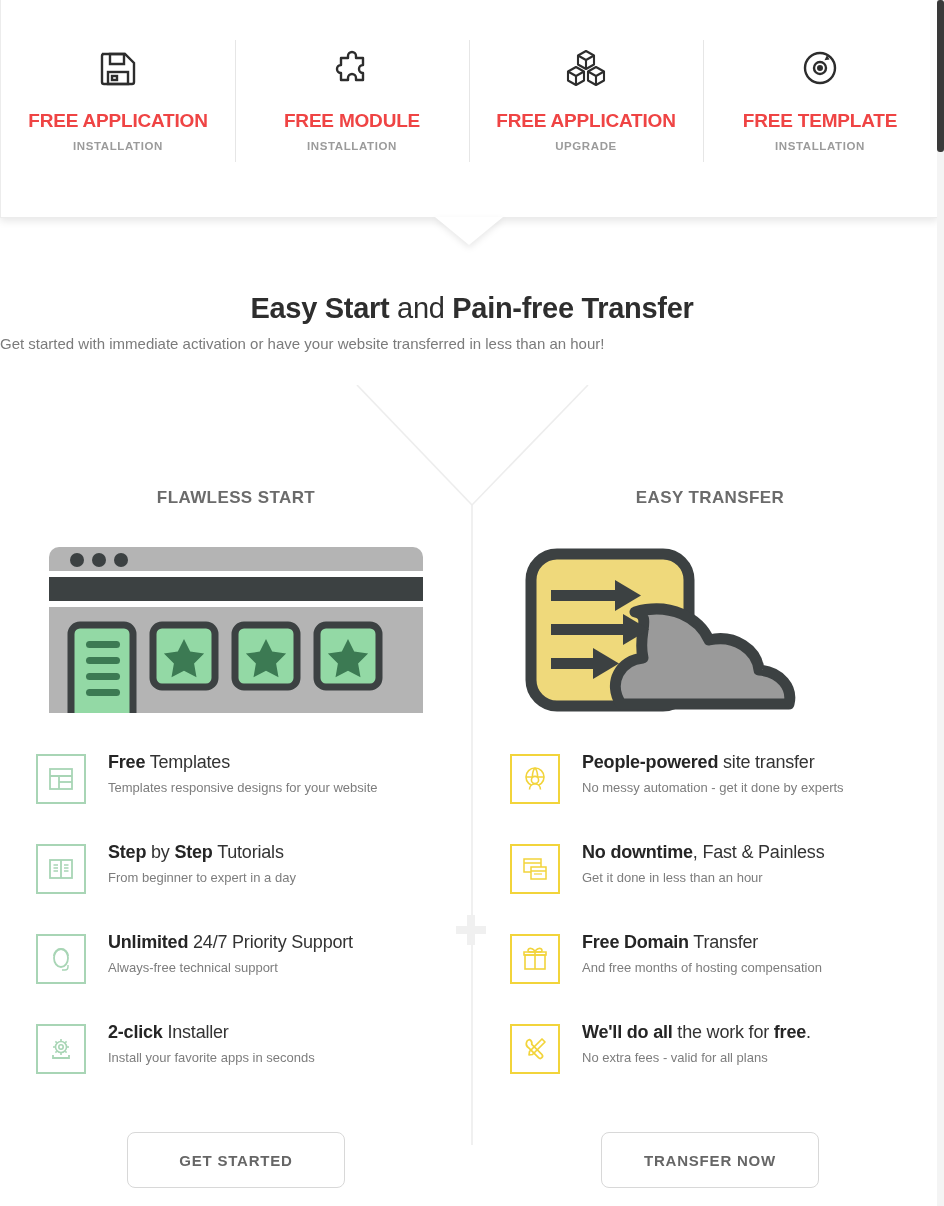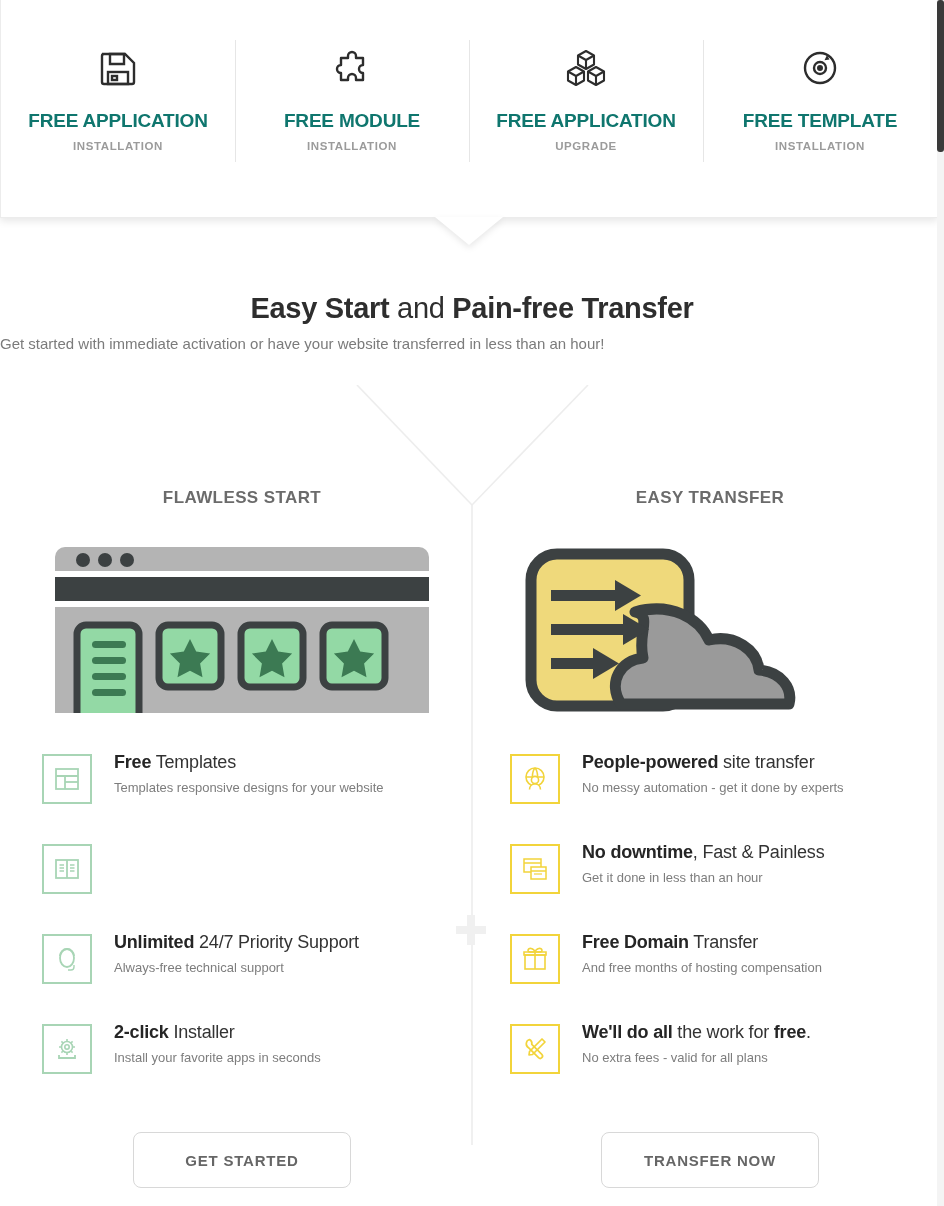--- a/index.html
+++ b/index.html
@@ -57,21 +57,21 @@
     height: 56px;
     display: flex;
     align-items: center;
     justify-content: center;
     color: #2d2d2d;
   }
   .banner-title {
     margin-top: 14px;
     font-size: 19px;
     font-weight: bold;
-    color: #0f766e;
+    color: #ef4444;
     letter-spacing: -0.2px;
     white-space: nowrap;
   }
   .banner-sub {
     margin-top: 8px;
     font-size: 11.5px;
     font-weight: bold;
     color: #9b9b9b;
     letter-spacing: 0.6px;
   }
@@ -136,21 +136,21 @@
   }
   .plus-mark::before { left: 11px; top: 0; width: 8px; height: 30px; }
   .plus-mark::after  { left: 0; top: 11px; width: 30px; height: 8px; }
 
   
   .col {
     position: absolute;
     top: 488px;
     width: 400px;
   }
-  .col-left  { left: 42px; }
+  .col-left  { left: 36px; }
   .col-right { left: 510px; }
 
   .col-head {
     text-align: center;
     font-size: 17px;
     font-weight: bold;
     color: #6b6b6b;
     letter-spacing: 0.4px;
   }
 
@@ -356,20 +356,24 @@
       </div>
 
       <div class="feature">
         <div class="feat-box">
           <svg width="30" height="30" viewBox="0 0 30 30" fill="none" stroke="#a8d5b5" stroke-width="1.8">
             <rect x="4" y="6" width="22" height="18"></rect>
             <path d="M15 6v18"></path>
             <path d="M7.5 11h4.5M7.5 14h4.5M7.5 17h4.5M18 11h4.5M18 14h4.5M18 17h4.5" stroke-width="1.3"></path>
           </svg>
         </div>
+        <div class="feat-text">
+          <div class="feat-title"><b>Step</b><span> by </span><b>Step</b><span> Tutorials</span></div>
+          <div class="feat-desc">From beginner to expert in a day</div>
+        </div>
       </div>
 
       <div class="feature">
         <div class="feat-box">
           <svg width="30" height="30" viewBox="0 0 30 30" fill="none" stroke="#a8d5b5" stroke-width="1.8">
             <ellipse cx="15" cy="14" rx="7" ry="9"></ellipse>
             <path d="M8 12a7 7 0 0 1 14 0"></path>
             <path d="M22 21v2a3 3 0 0 1-3 3h-3" stroke-width="1.4"></path>
           </svg>
         </div>

